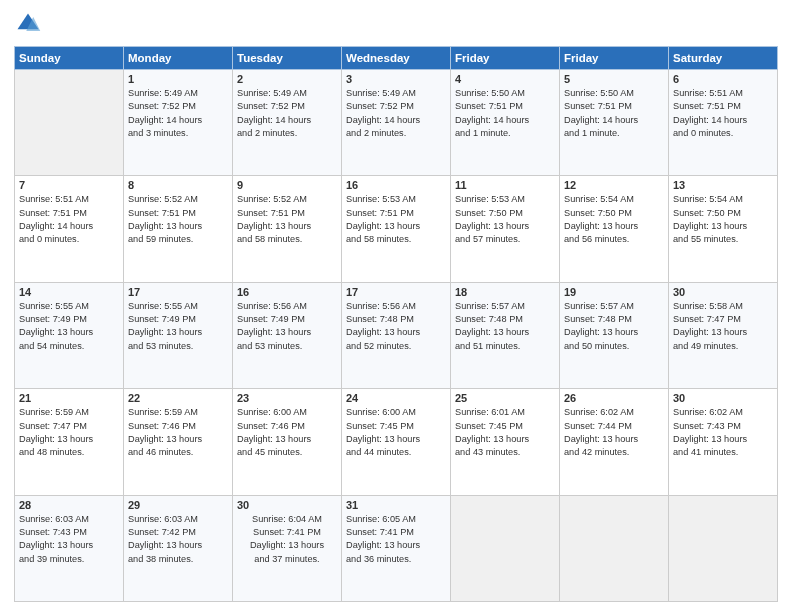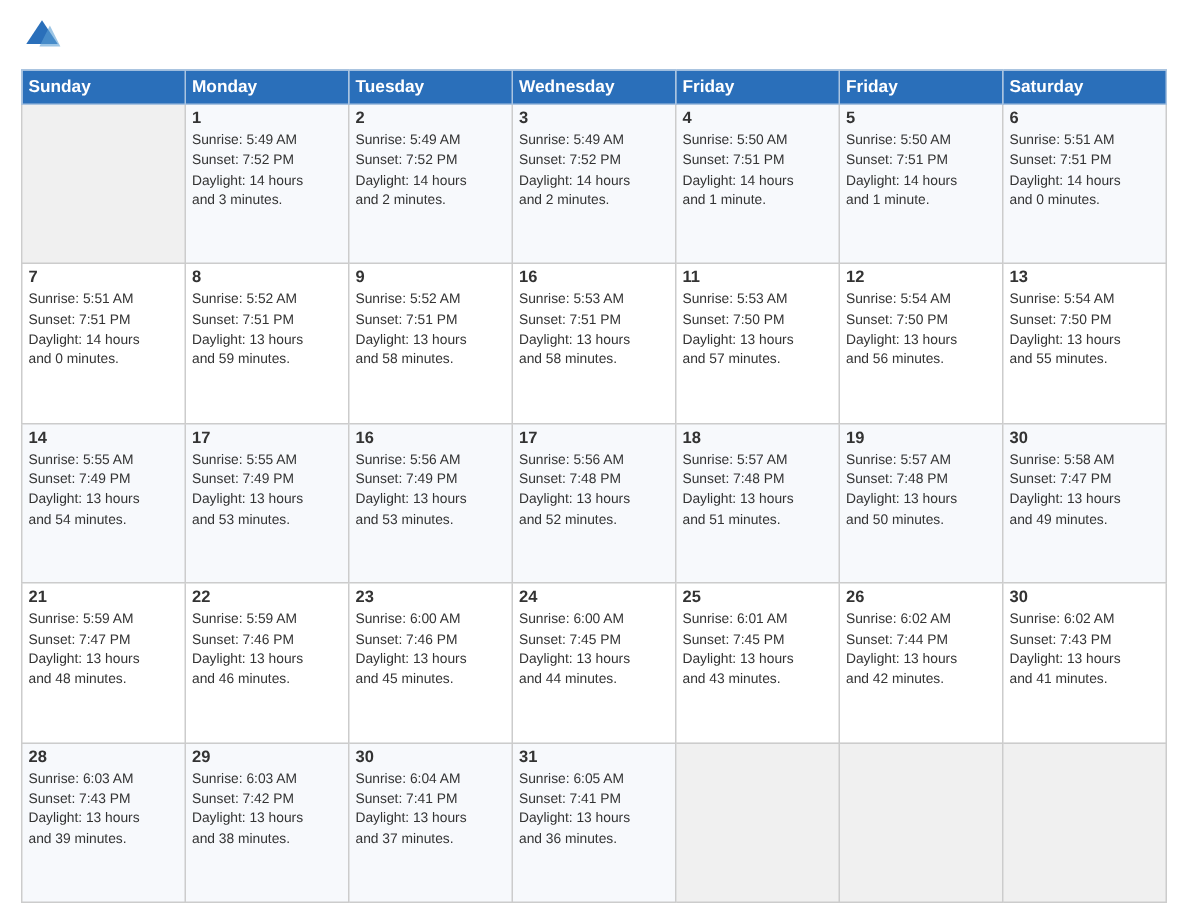--- a/index.html
+++ b/index.html
@@ -336,21 +336,21 @@
           </td>
           <td>
             <span class="day-number">29</span>
             <div class="day-info" style="white-space: pre-line;">Sunrise: 6:03 AM
 Sunset: 7:42 PM
 Daylight: 13 hours
 and 38 minutes.</div>
           </td>
           <td>
             <span class="day-number">30</span>
-            <div class="day-info" style="white-space: pre-line;">Sunrise: 6:04 AM
+            <div class="day-info" style="white-space: pre-line; text-align: center;">Sunrise: 6:04 AM
 Sunset: 7:41 PM
 Daylight: 13 hours
 and 37 minutes.</div>
           </td>
           <td>
             <span class="day-number">31</span>
             <div class="day-info" style="white-space: pre-line;">Sunrise: 6:05 AM
 Sunset: 7:41 PM
 Daylight: 13 hours
 and 36 minutes.</div>

